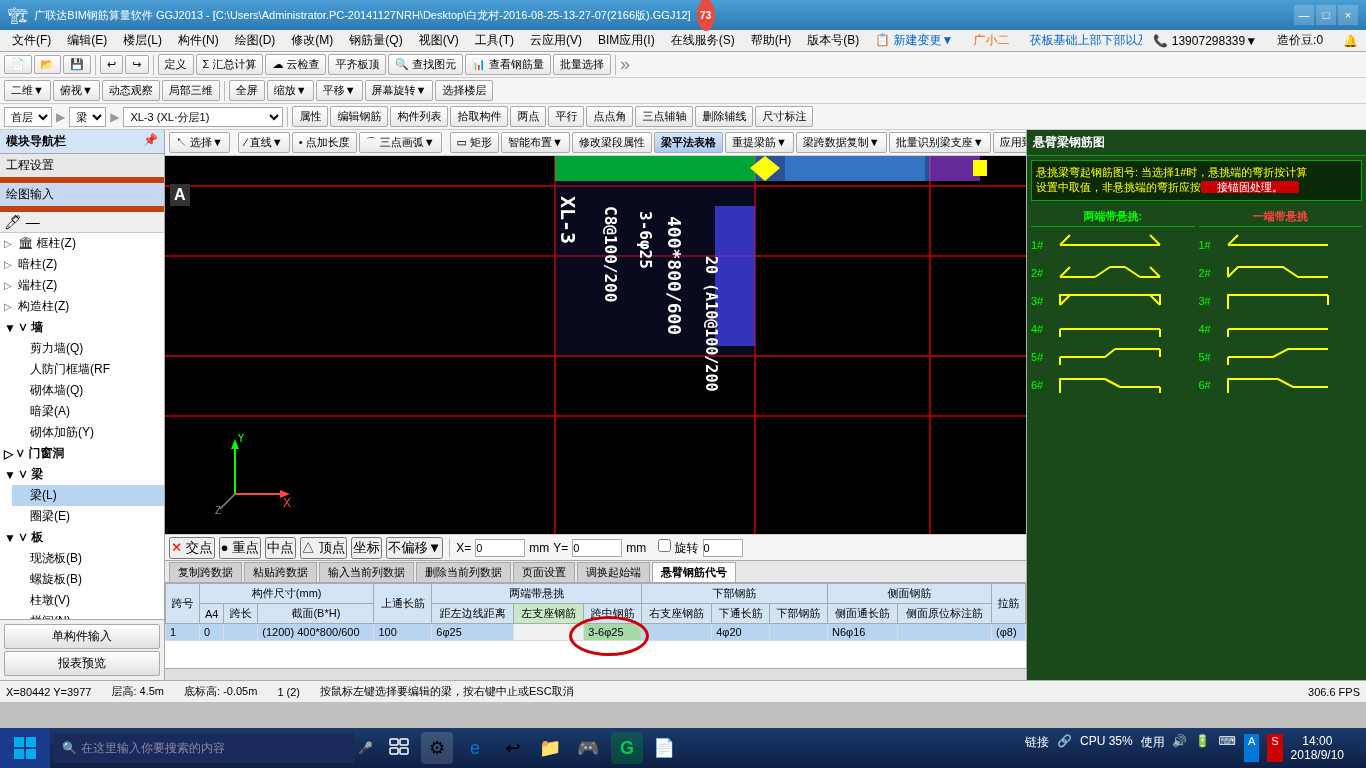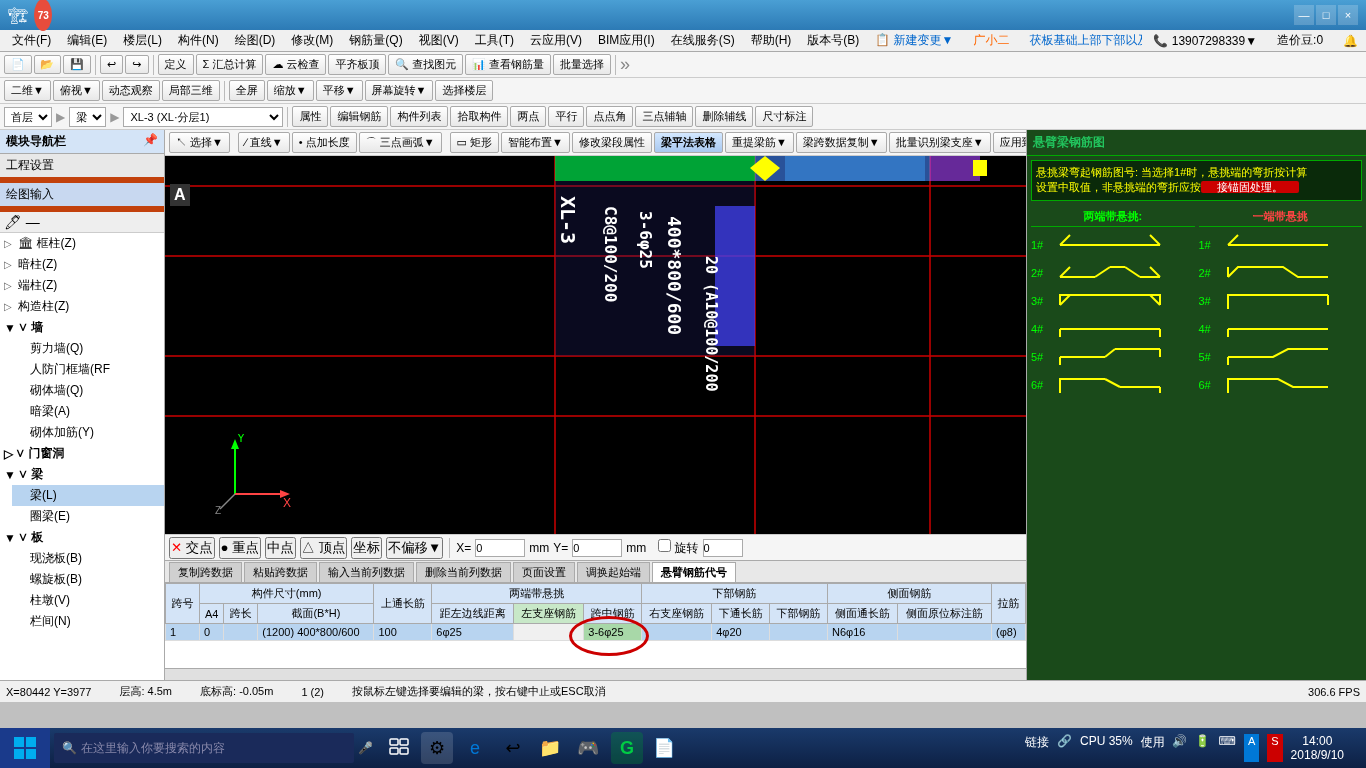--- a/index.html
+++ b/index.html
@@ -150,21 +150,21 @@
     #right-panel {
       width: 340px;
       background: #1a4a1a;
       border-left: 1px solid #aaa;
       display: flex;
       flex-direction: column;
       overflow: hidden;
     }
     #right-panel .rp-header {
       background: #1a4a1a;
-      color: #22c55e;
+      color: #ffffff;
       padding: 4px 6px;
       font-size: 12px;
       font-weight: bold;
       border-bottom: 1px solid #00aa00;
     }
     #right-panel .rp-content {
       flex: 1;
       background: #1a4a1a;
       color: #00ff00;
       padding: 4px;
@@ -198,21 +198,21 @@
 
     
     #status-bar {
       height: 22px;
       background: #f0f0f0;
       border-top: 1px solid #aaa;
       display: flex;
       align-items: center;
       padding: 0 6px;
       font-size: 11px;
-      gap: 28px;
+      gap: 20px;
     }
 
     
     #bottom-toolbar {
       height: 26px;
       background: #f5f5f5;
       border-top: 1px solid #ccc;
       display: flex;
       align-items: center;
       padding: 0 4px;
@@ -336,20 +336,21 @@
       background: #e0e0e0;
       border-top: 1px solid #aaa;
     }
   </style>
 </head>
 <body>
 
 <div id="title-bar">
   <div class="title-text">
     <span style="font-size:16px;">🏗</span>
+    <span style="font-size:11px; overflow:hidden; white-space:nowrap; max-width:900px;">广联达BIM钢筋算量软件 GGJ2013 - [C:\Users\Administrator.PC-20141127NRH\Desktop\白龙村-2016-08-25-13-27-07(2166版).GGJ12]</span>
     <span class="badge">73</span>
   </div>
   <div class="win-controls">
     <button class="win-btn">—</button>
     <button class="win-btn">□</button>
     <button class="win-btn close">×</button>
   </div>
 </div>
 
 <div id="menu-bar">
@@ -473,20 +474,24 @@
 
       <div class="tree-group-header"><span class="expand">▼</span>∨ 板</div>
       <div class="tree-group">
         <div class="tree-item"><span class="expand"> </span>现浇板(B)</div>
         <div class="tree-item"><span class="expand"> </span>螺旋板(B)</div>
         <div class="tree-item"><span class="expand"> </span>柱墩(V)</div>
         <div class="tree-item"><span class="expand"> </span>栏间(N)</div>
 
       </div>
 
+    </div>
+    <div class="bottom-btns">
+      <button class="bottom-btn">单构件输入</button>
+      <button class="bottom-btn">报表预览</button>
     </div>
   </div>
 
   <div style="flex:1; display:flex; flex-direction:column; overflow:hidden;">
 
     <div class="toolbar-row" style="flex-shrink:0;">
       <button class="tb-btn">↖ 选择▼</button>
       <div class="toolbar-sep"></div>
       <button class="tb-btn">∕ 直线▼</button>
       <button class="tb-btn">• 点加长度</button>

